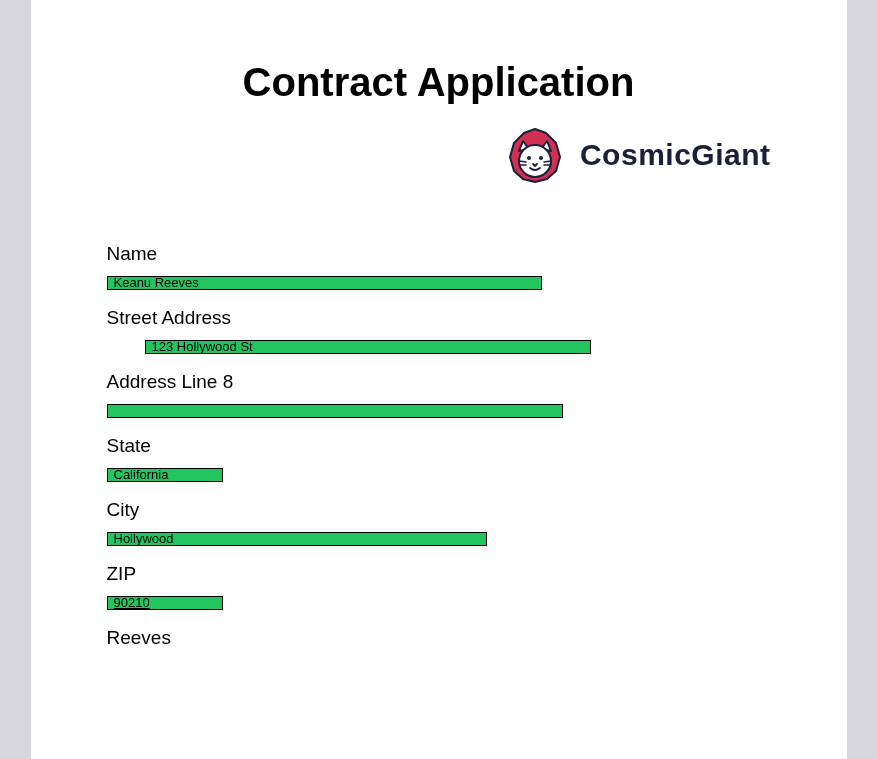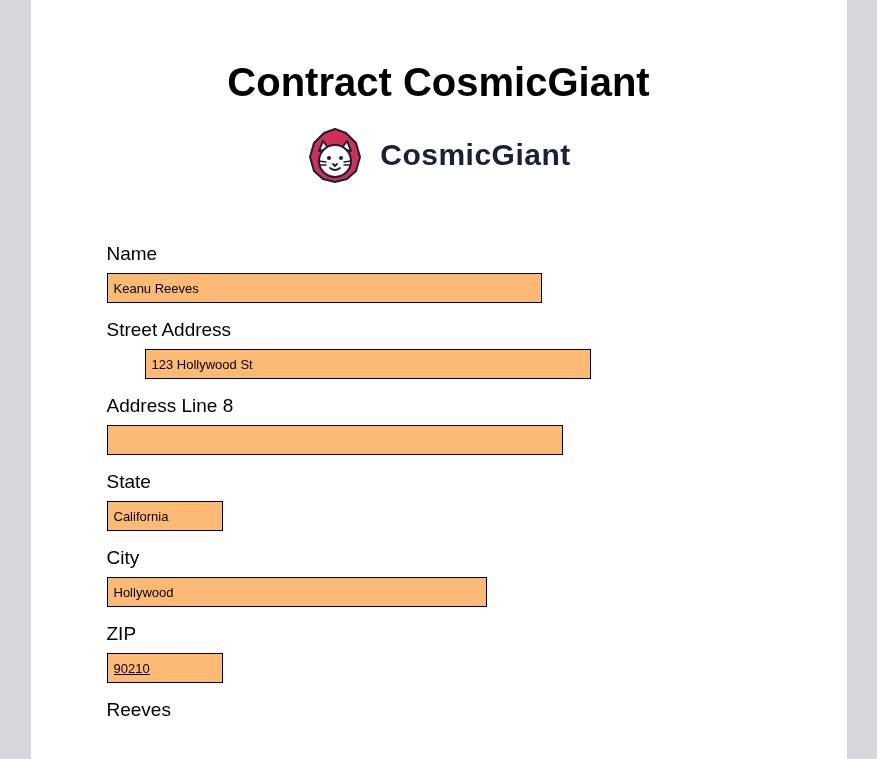--- a/index.html
+++ b/index.html
@@ -25,62 +25,62 @@
     }
     .title {
       text-align: center;
       font-size: 40px;
       font-weight: 700;
       margin-bottom: 22px;
     }
     .logo-row {
       display: flex;
       align-items: center;
-      justify-content: center;
+      justify-content: flex-end;
       gap: 16px;
       margin-bottom: 60px;
     }
     .logo-text {
       font-size: 30px;
       font-weight: 700;
       color: #1a1f3a;
       letter-spacing: 0.5px;
     }
     .form-group {
       margin-bottom: 16px;
     }
     .form-label {
       display: block;
       font-size: 19px;
       margin-bottom: 8px;
     }
     .form-input {
-      background: #fdba74;
+      background: #22c55e;
       border: 1.5px solid #000;
-      height: 30px;
+      height: 14px;
       padding: 4px 6px;
       font-family: 'Segoe UI', Tahoma, sans-serif;
       font-size: 13px;
       color: #000;
     }
     .w-name { width: 435px; }
     .w-street { width: 446px; margin-left: 38px; }
     .w-line2 { width: 456px; }
     .w-city { width: 380px; }
     .w-state { width: 116px; }
     .w-zip { width: 116px; text-decoration: underline; }
     .w-email { width: 380px; }
     .logo-icon { display: block; }
   </style>
 </head>
 <body>
 
 <div class="page">
 
-  <h1 class="title">Contract CosmicGiant</h1>
+  <h1 class="title">Contract Application</h1>
 
   <div class="logo-row">
     <span>
       <svg class="logo-icon" width="58" height="56" viewBox="0 0 58 56">
         <path d="M29 2 L40 6 L50 16 L54 30 L50 44 L41 52 L29 55 L17 52 L8 44 L4 30 L8 16 L18 6 Z" fill="#d13054" stroke="#1a1f3a" stroke-width="2" stroke-linejoin="round"></path>
         <path d="M13 24 L17 14 L23 22 Z" fill="#fff" stroke="#1a1f3a" stroke-width="2" stroke-linejoin="round"></path>
         <path d="M45 24 L41 14 L35 22 Z" fill="#fff" stroke="#1a1f3a" stroke-width="2" stroke-linejoin="round"></path>
         <circle cx="29" cy="34" r="16" fill="#fff" stroke="#1a1f3a" stroke-width="2"></circle>
         <circle cx="23" cy="31" r="2" fill="#1a1f3a"></circle>
         <circle cx="35" cy="31" r="2" fill="#1a1f3a"></circle>

